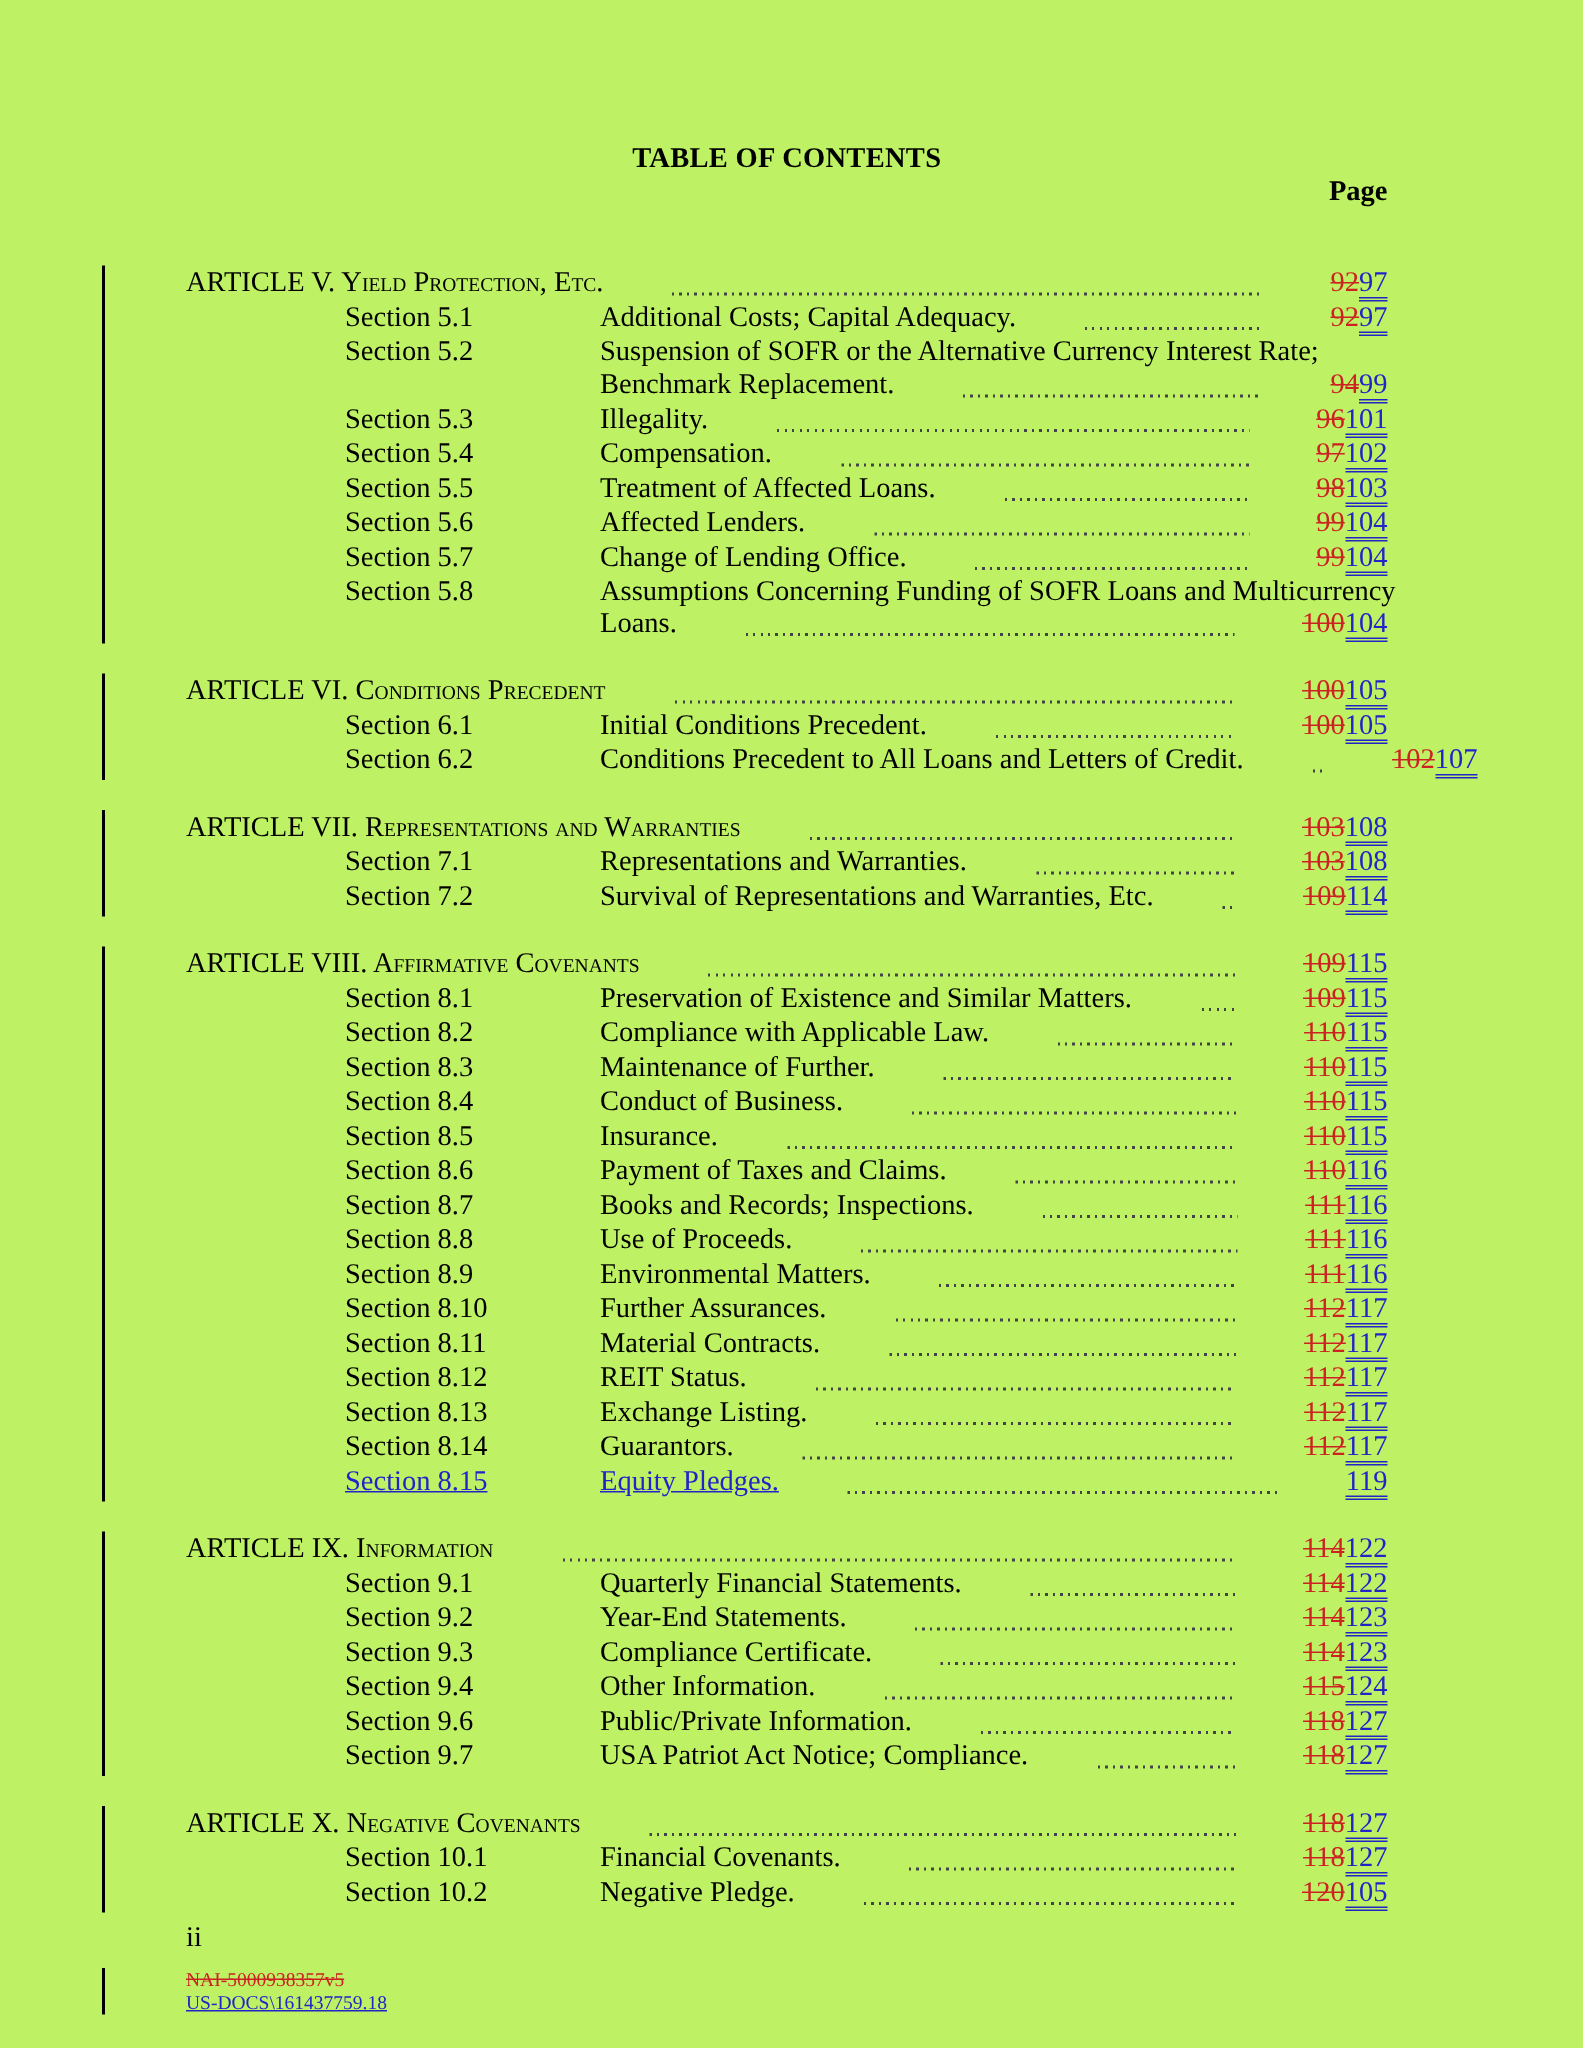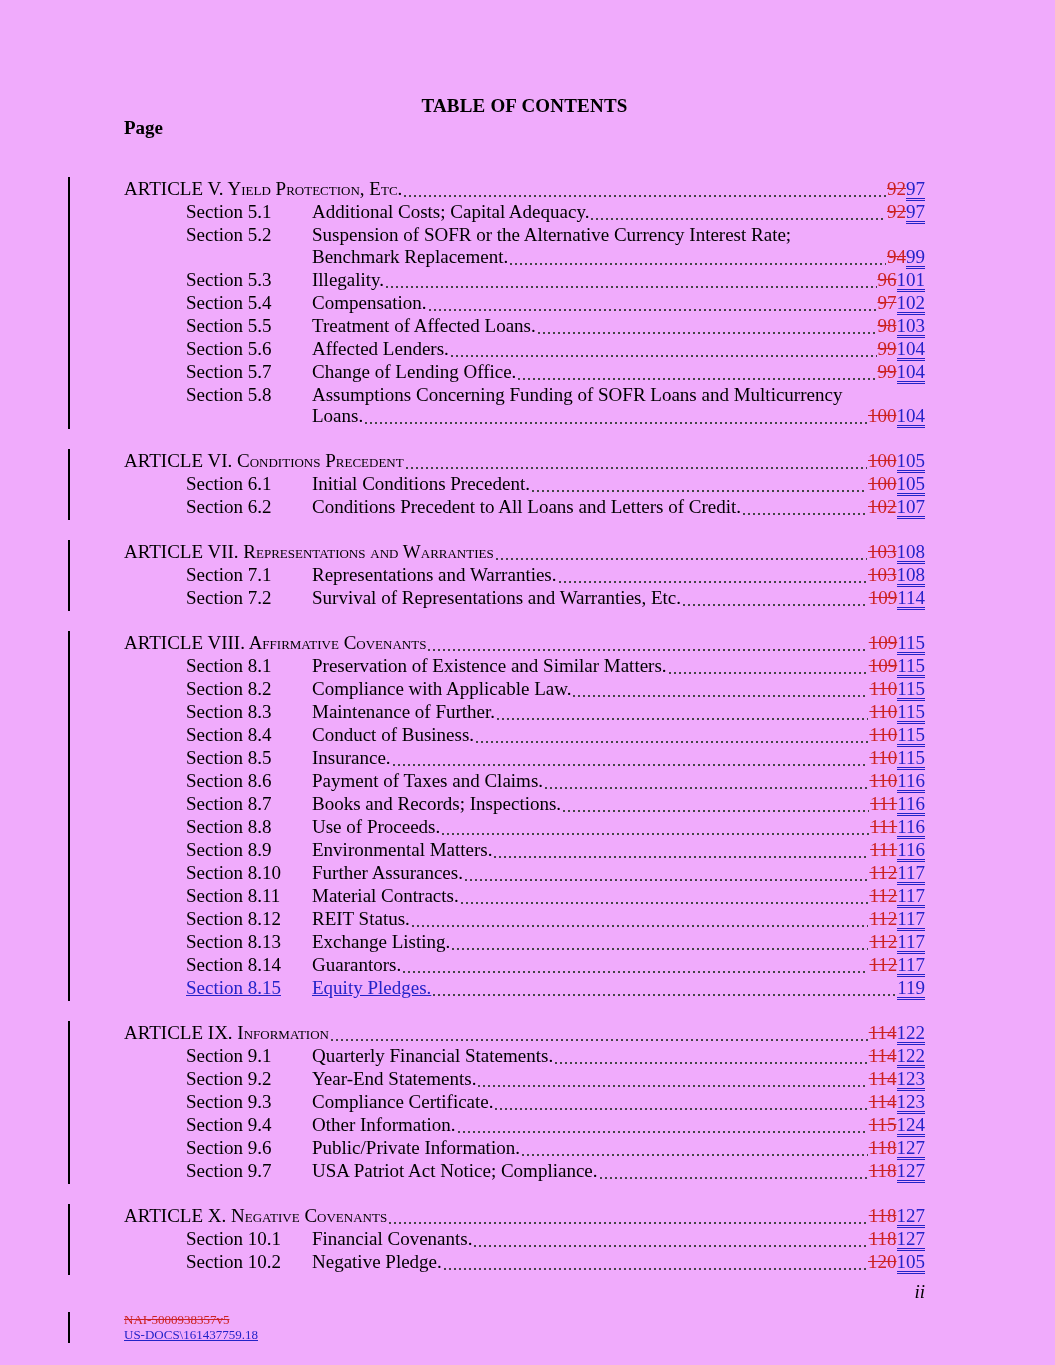--- a/index.html
+++ b/index.html
@@ -1,46 +1,46 @@
 <!DOCTYPE html>
 <html style="--del: #cc2222; --ins: #2323c8;"><head>
 <meta charset="utf-8">
 <style>
   html,body { margin:0; padding:0; background:#fff; }
   .sheet {
     position:relative;
     width:1055px; height:1365px;
     box-sizing:border-box;
     padding:95px 130px 0 124px;
-    background:#f0abfc;
+    background:#bef264;
     font-family:"Liberation Serif","DejaVu Serif",serif;
     font-size:19px;
     color:#000;
     overflow:hidden;
   }
   .doc-title { text-align:center; font-weight:bold; letter-spacing:.2px; line-height:22px; }
-  .page-label { text-align:left; font-weight:bold; line-height:22px; }
+  .page-label { text-align:right; font-weight:bold; line-height:22px; }
   .toc { margin-top:39px; }
-  .row { position:relative; display:flex; line-height:21.7px; }
+  .row { position:relative; display:flex; line-height:21.7px;gap:44px; }
   .gap { height:22px; position:relative; }
   .bar { position:absolute; left:-56px; top:-1px; bottom:-1px; width:2px; background:#000; }
   .art { white-space:nowrap; font-variant:small-caps; }
   .ind { flex:0 0 62px; }
   .lbl { flex:0 0 126px; white-space:nowrap; }
   .ttl { white-space:nowrap; }
   .leader {
     flex:1 1 8px; min-width:8px; height:2px; align-self:flex-end;
     margin:0 1px 4px 2px;
     background:repeating-linear-gradient(90deg,#444 0,#444 1.6px,transparent 1.6px,transparent 5px);
   }
   .pages { white-space:nowrap; }
   .old { color:var(--del); text-decoration:line-through; }
   .new { color:var(--ins); display:inline-block; line-height:19px; border-bottom:3px double currentColor; }
   .instext { color:var(--ins); text-decoration:underline; }
-  .folio { text-align:right; margin-top:7px; line-height:22px;font-style:italic; }
+  .folio { text-align:left; margin-top:7px; line-height:22px; }
   .footer-block { position:relative; margin-top:10px; font-size:13px; line-height:14.5px; }
   .footer-del { color:var(--del); text-decoration:line-through; }
   .footer-ins { color:var(--ins); text-decoration:underline; }
 </style>
 </head>
 <body>
 
 <div class="sheet">
   <div class="doc-title">TABLE OF CONTENTS</div>
   <div class="page-label">Page</div>

